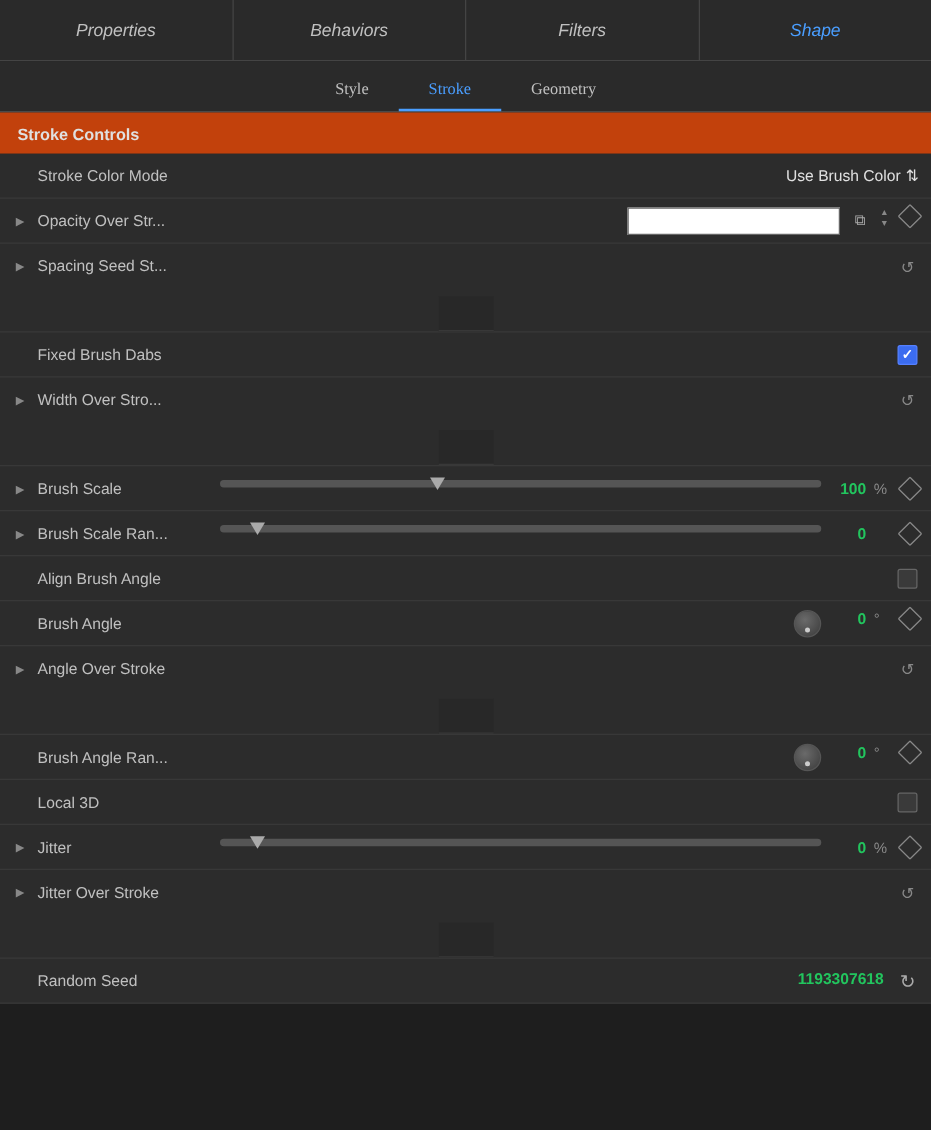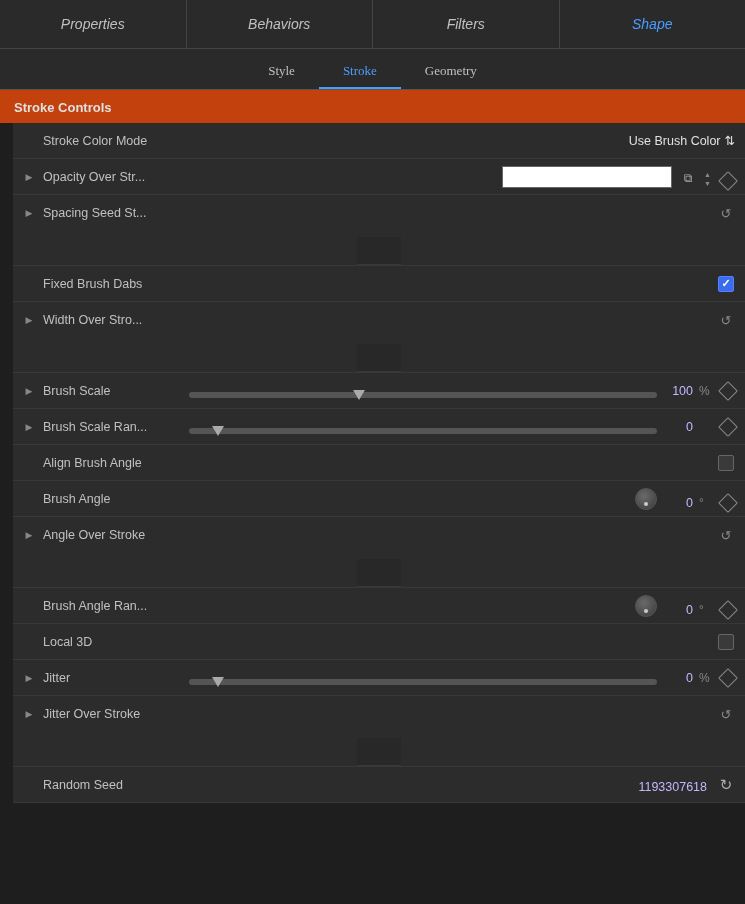--- a/index.html
+++ b/index.html
@@ -62,21 +62,20 @@
     .section-header {
       padding: 10px 10px 8px 14px;
       font-size: 13px;
       font-weight: 600;
       color: #e0e0e0;
       background: #c2410c;
     }
 
     .rows-container {
       background: #2c2c2c;
-      margin-left: 13px;
     }
 
     .row {
       display: flex;
       align-items: center;
       min-height: 36px;
       padding: 0 10px;
       border-bottom: 1px solid #383838;
       gap: 6px;
     }
@@ -95,21 +94,21 @@
       align-items: center;
       justify-content: center;
       color: #888;
       font-size: 9px;
       cursor: pointer;
       margin-right: 2px;
     }
 
     .row-controls {
       display: flex;
-      align-items: flex-end;
+      align-items: flex-start;
       flex: 1;
       gap: 6px;
       justify-content: flex-end;
     }
 
     
     .color-swatch {
       width: 170px;
       height: 22px;
       background: #ffffff;
@@ -233,24 +232,25 @@
       width: 4px;
       height: 4px;
       background: #ccc;
       border-radius: 50%;
       position: absolute;
       bottom: 3px;
     }
 
     
     .value-display {
-      color: #c4b5fd;
+      color: #22c55e;
       font-size: 12.5px;
       text-align: right;
       min-width: 30px;
+      font-weight: bold;
     }
 
     
     .unit-display {
       color: #888;
       font-size: 12px;
       min-width: 12px;
     }
 
     

